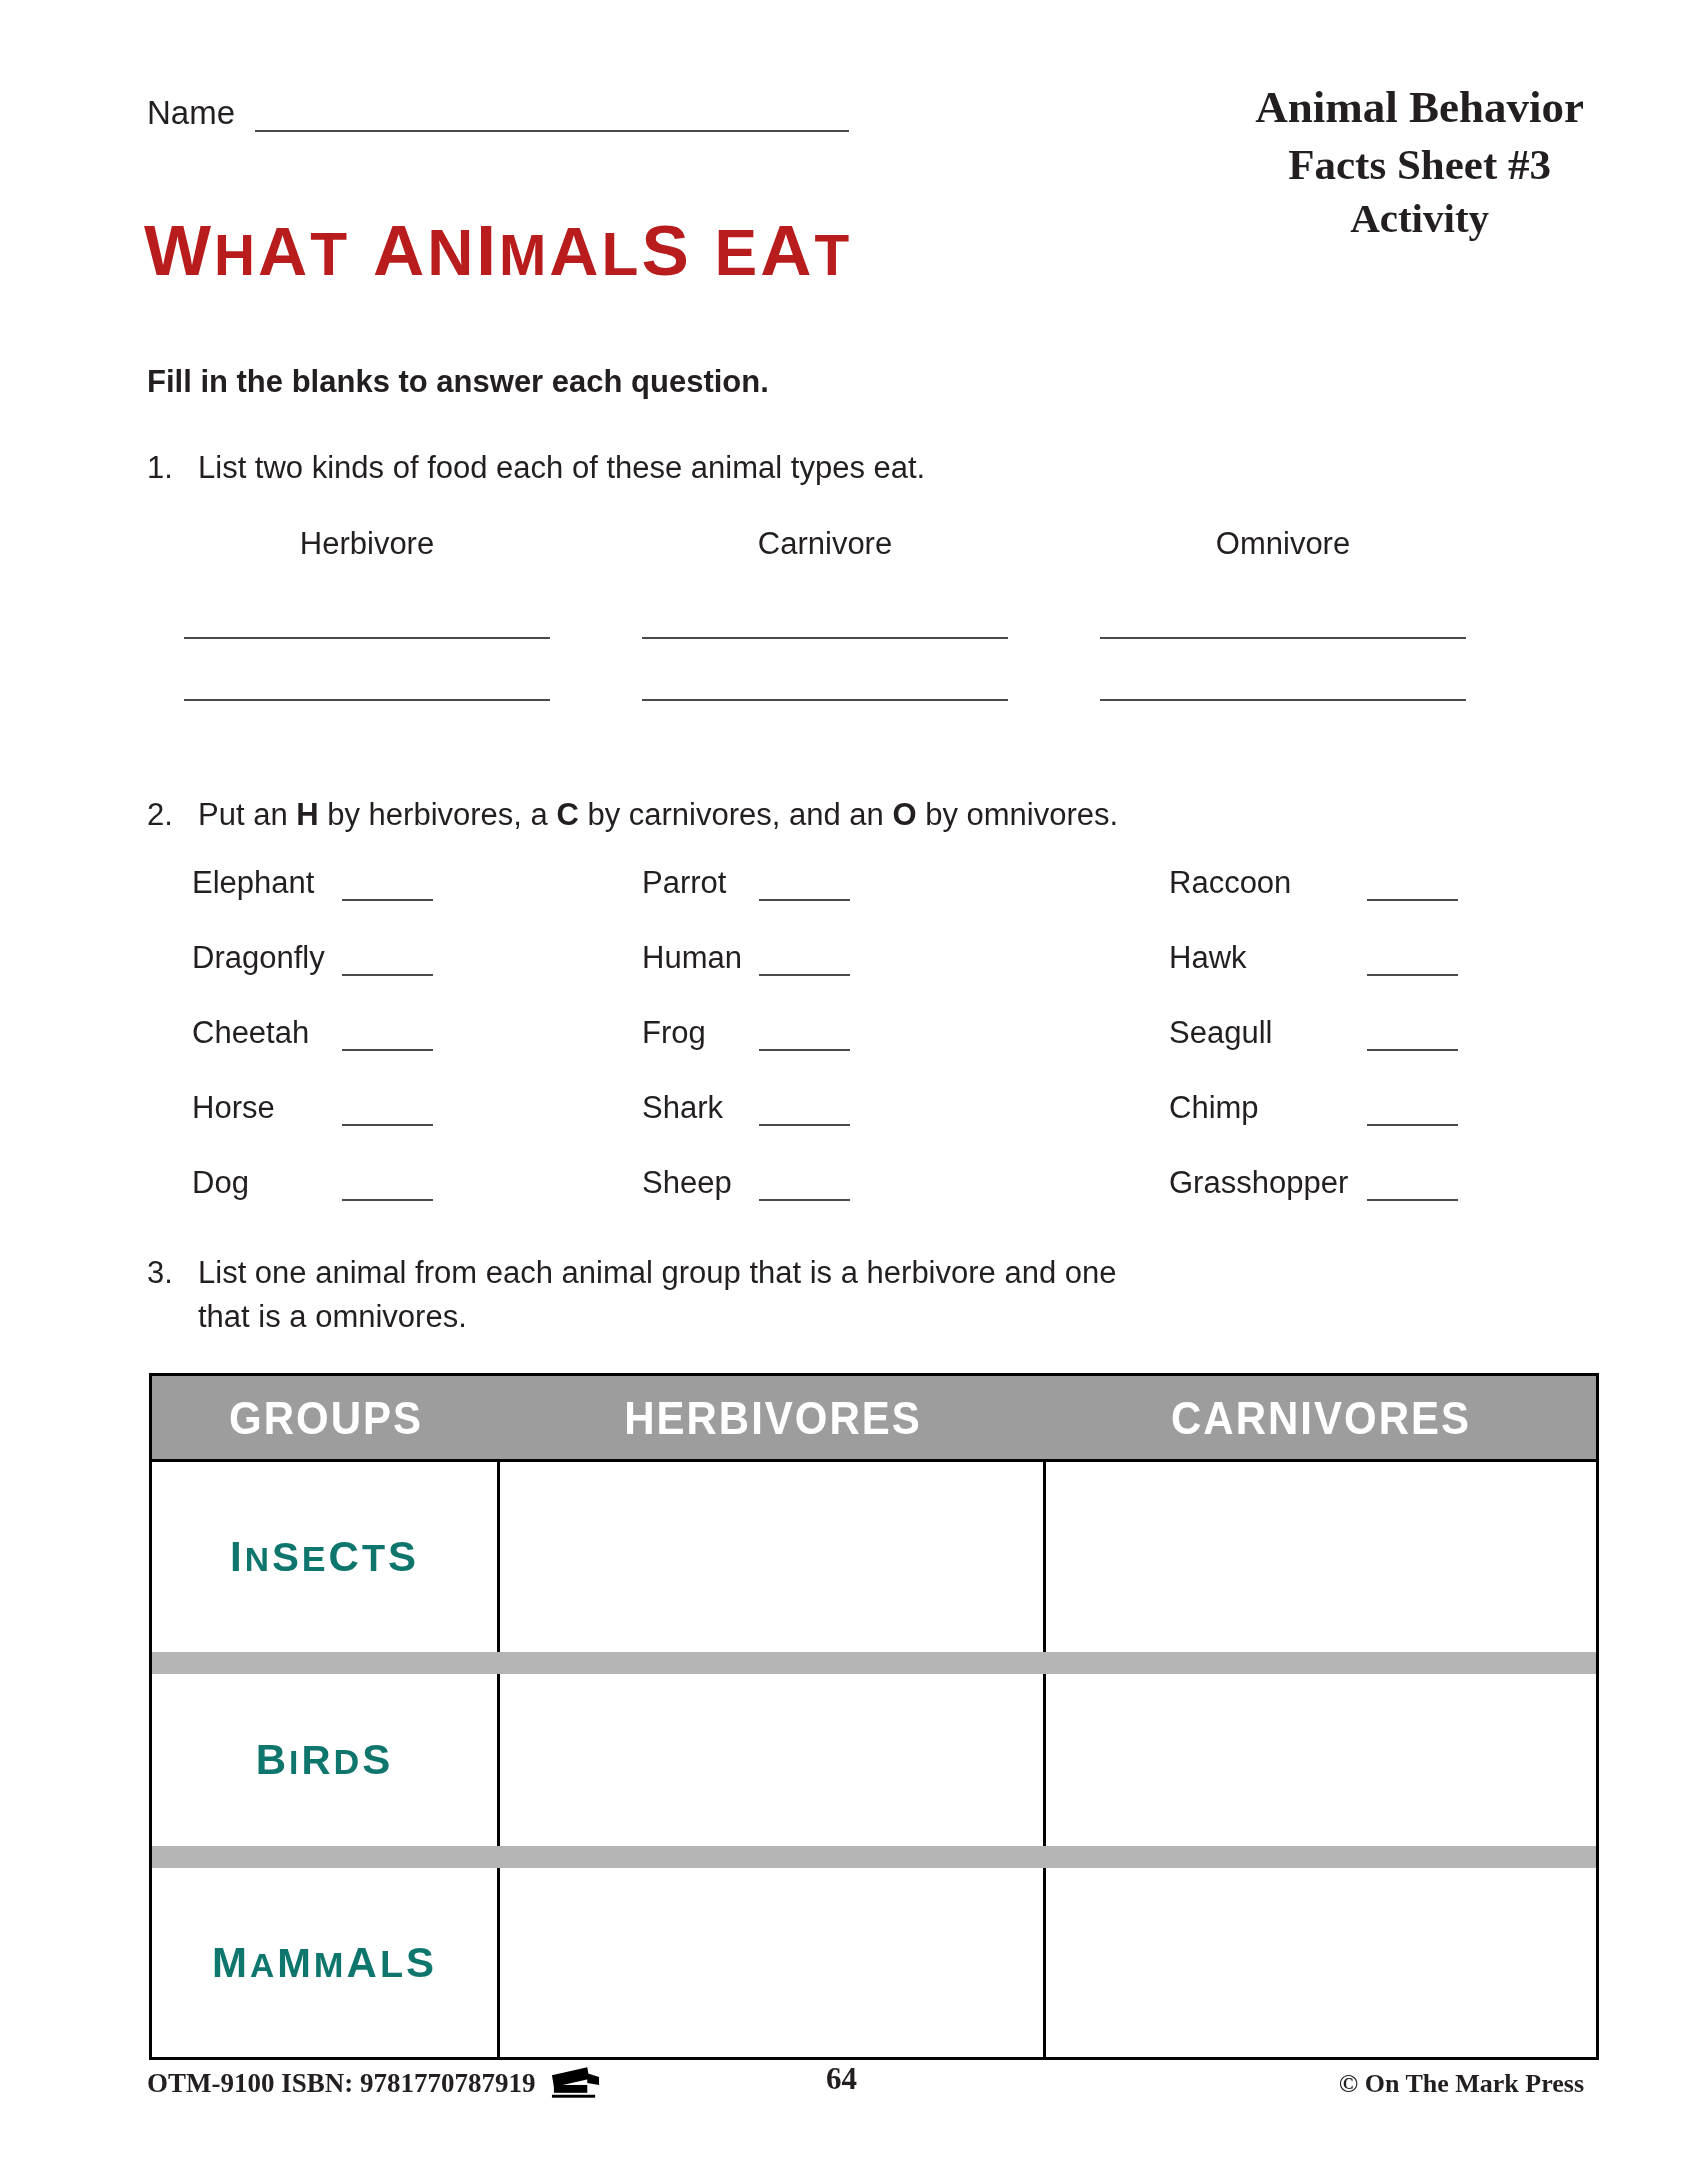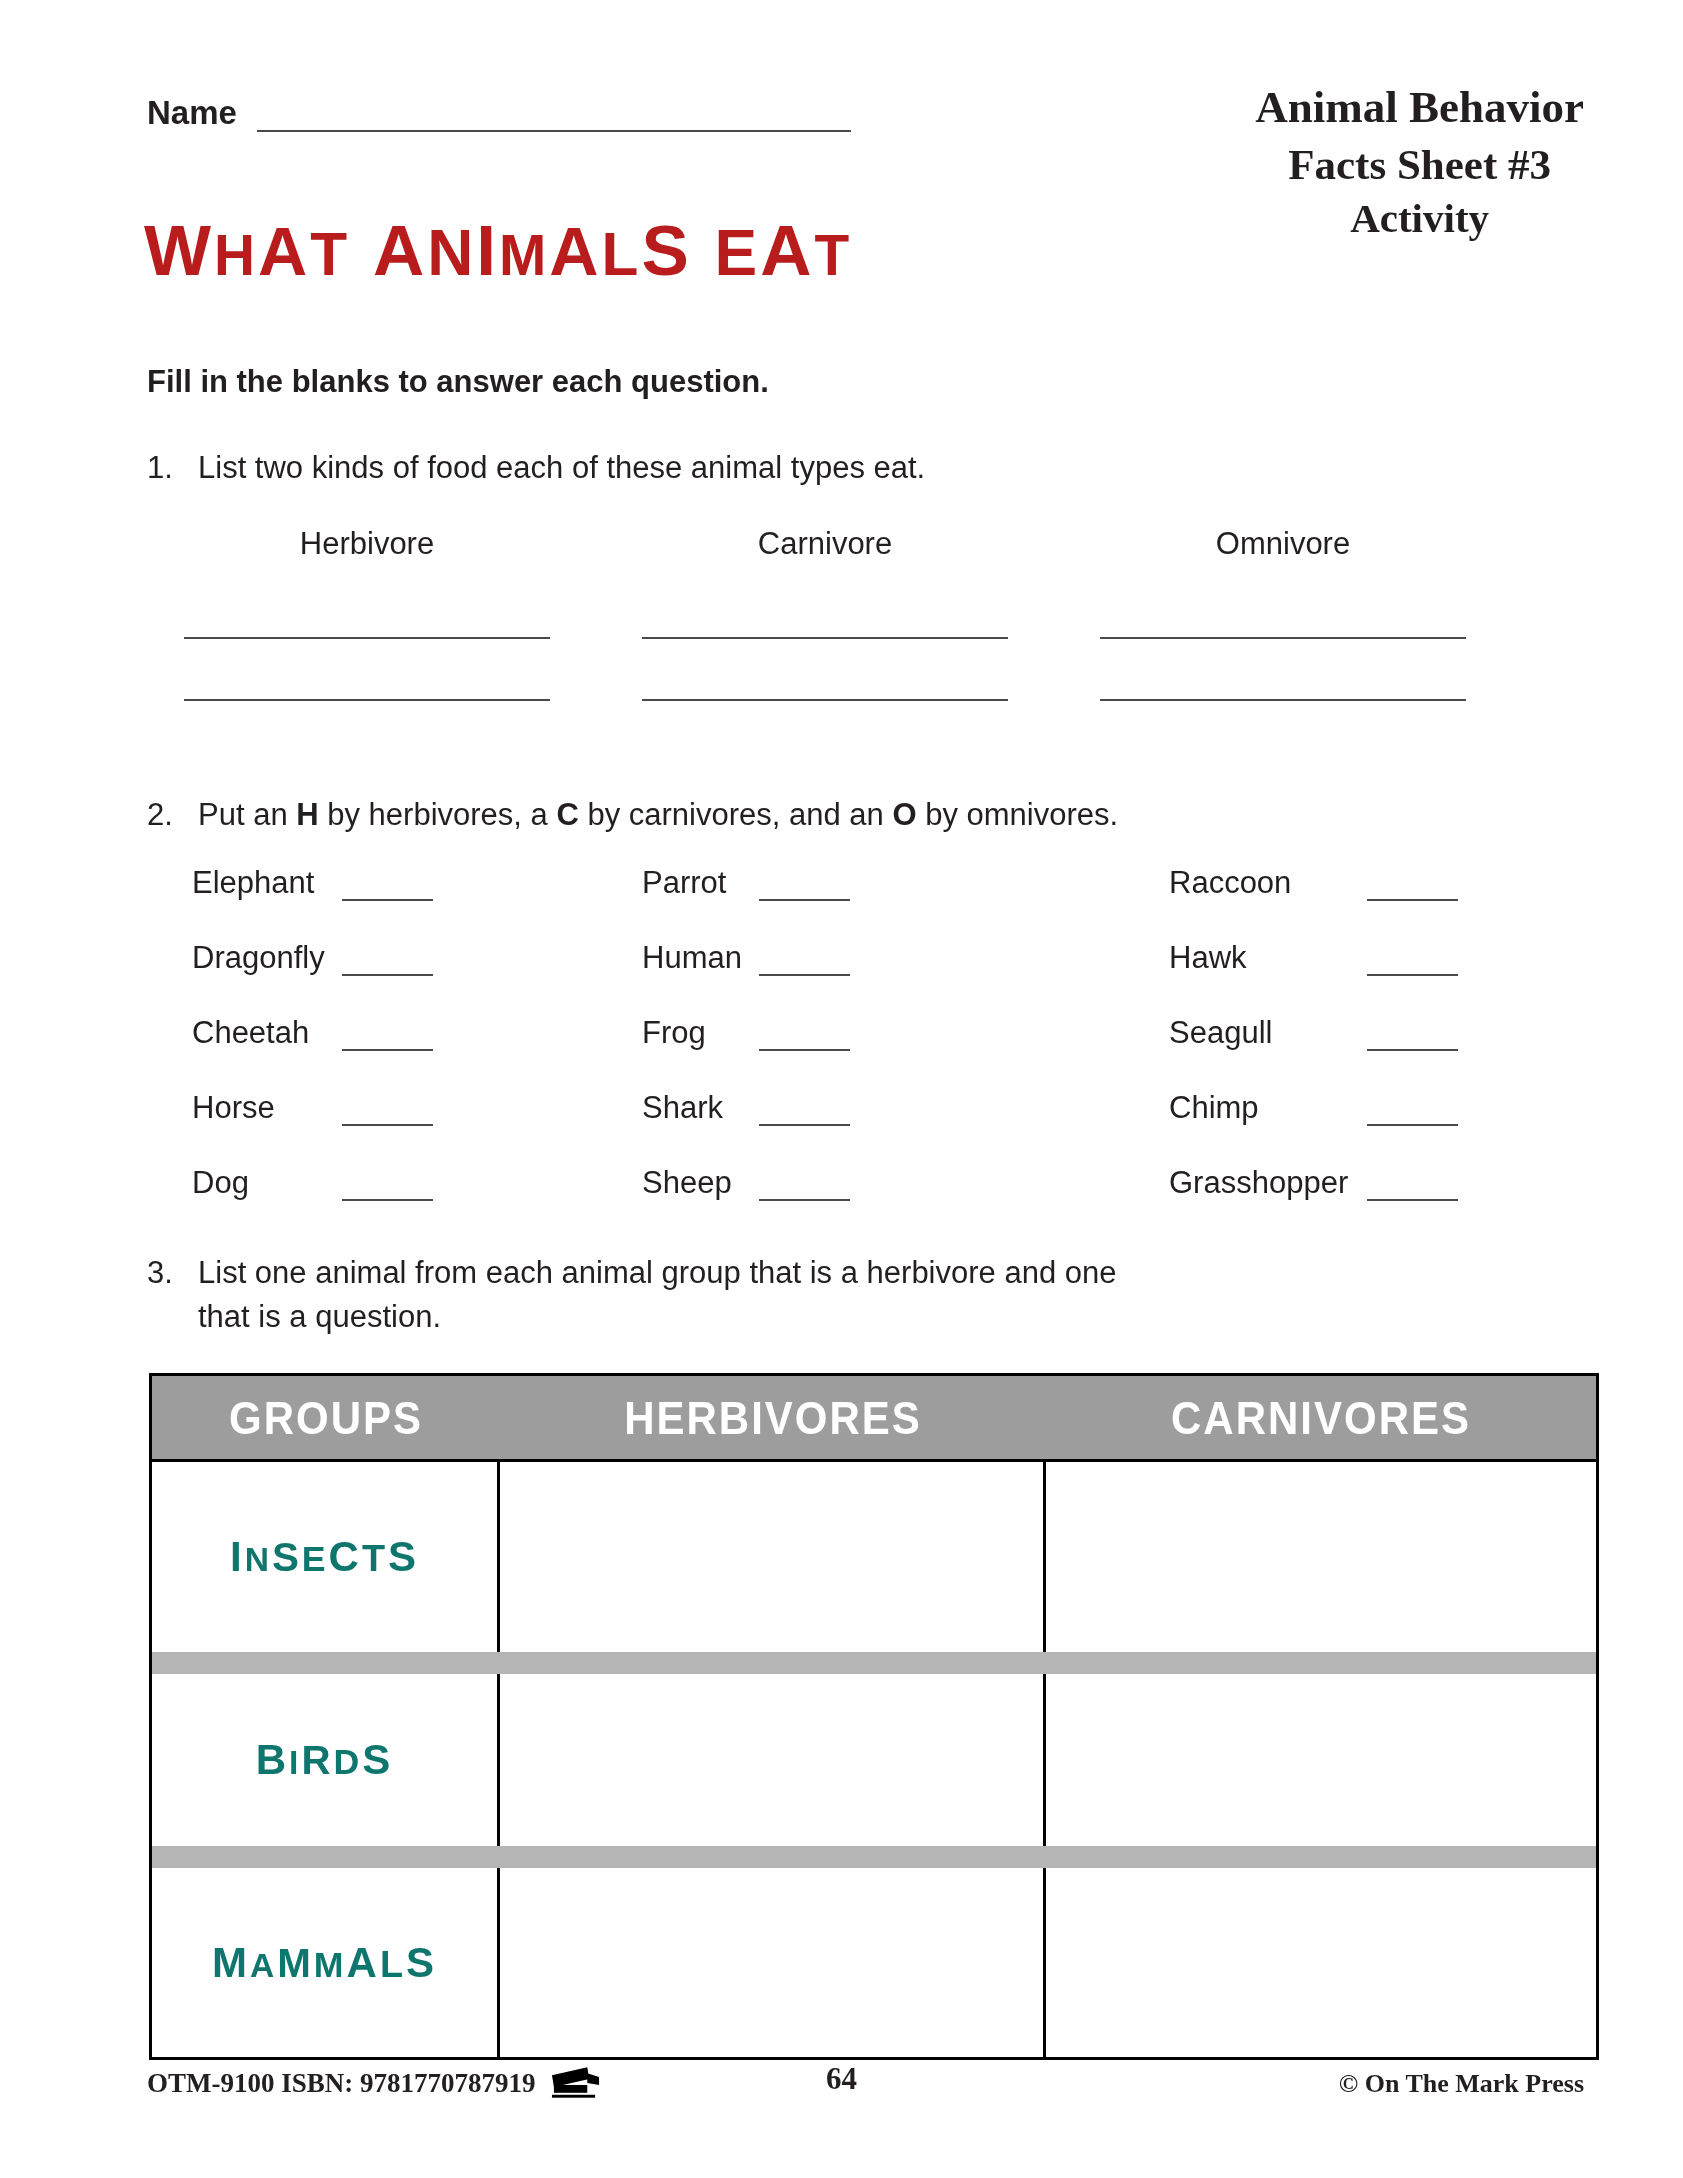--- a/index.html
+++ b/index.html
@@ -11,21 +11,21 @@
   html,body{margin:0;padding:0;background:#e8e8e8;}
   .page{
     position:relative;
     width:1683px;height:2178px;
     background:#ffffff;
     font-family:"Liberation Sans",sans-serif;
     color:var(--text);
     overflow:hidden;
   }
   
-  .name-row{position:absolute;left:147px;top:94px;display:flex;align-items:flex-end;font-size:33px;font-weight:700;}
+  .name-row{position:absolute;left:147px;top:94px;display:flex;align-items:flex-end;font-size:33px;font-weight:400;}
   .name-line{display:inline-block;width:594px;height:36px;border-bottom:2px solid var(--line);margin-left:20px;}
   .header-meta{
     position:absolute;right:99px;top:79px;text-align:center;
     font-family:"Liberation Serif",serif;font-weight:700;line-height:1.28;
   }
   .hm1{font-size:45px;} .hm2{font-size:43px;} .hm3{font-size:41px;}
   
   .title{
     position:absolute;left:144px;top:210px;
     font-size:71px;font-weight:900;letter-spacing:3px;
@@ -191,21 +191,21 @@
           </div>
       </div>
     </div>
   </div>
 
   <div class="q3">
     <div class="qline">
       <span class="qnum">3.</span>
       <span>List one animal from each animal group that is a herbivore and one</span>
     </div>
-    <div class="line2">that is a question.</div>
+    <div class="line2">that is a omnivores.</div>
 
     <div class="otable">
       <div class="thead">
         <div class="th thc1">Groups</div>
         <div class="th thc2">Herbivores</div>
         <div class="th thc3">Carnivores</div>
       </div>
 
       <div class="trow r1">
         <div class="tc1">

